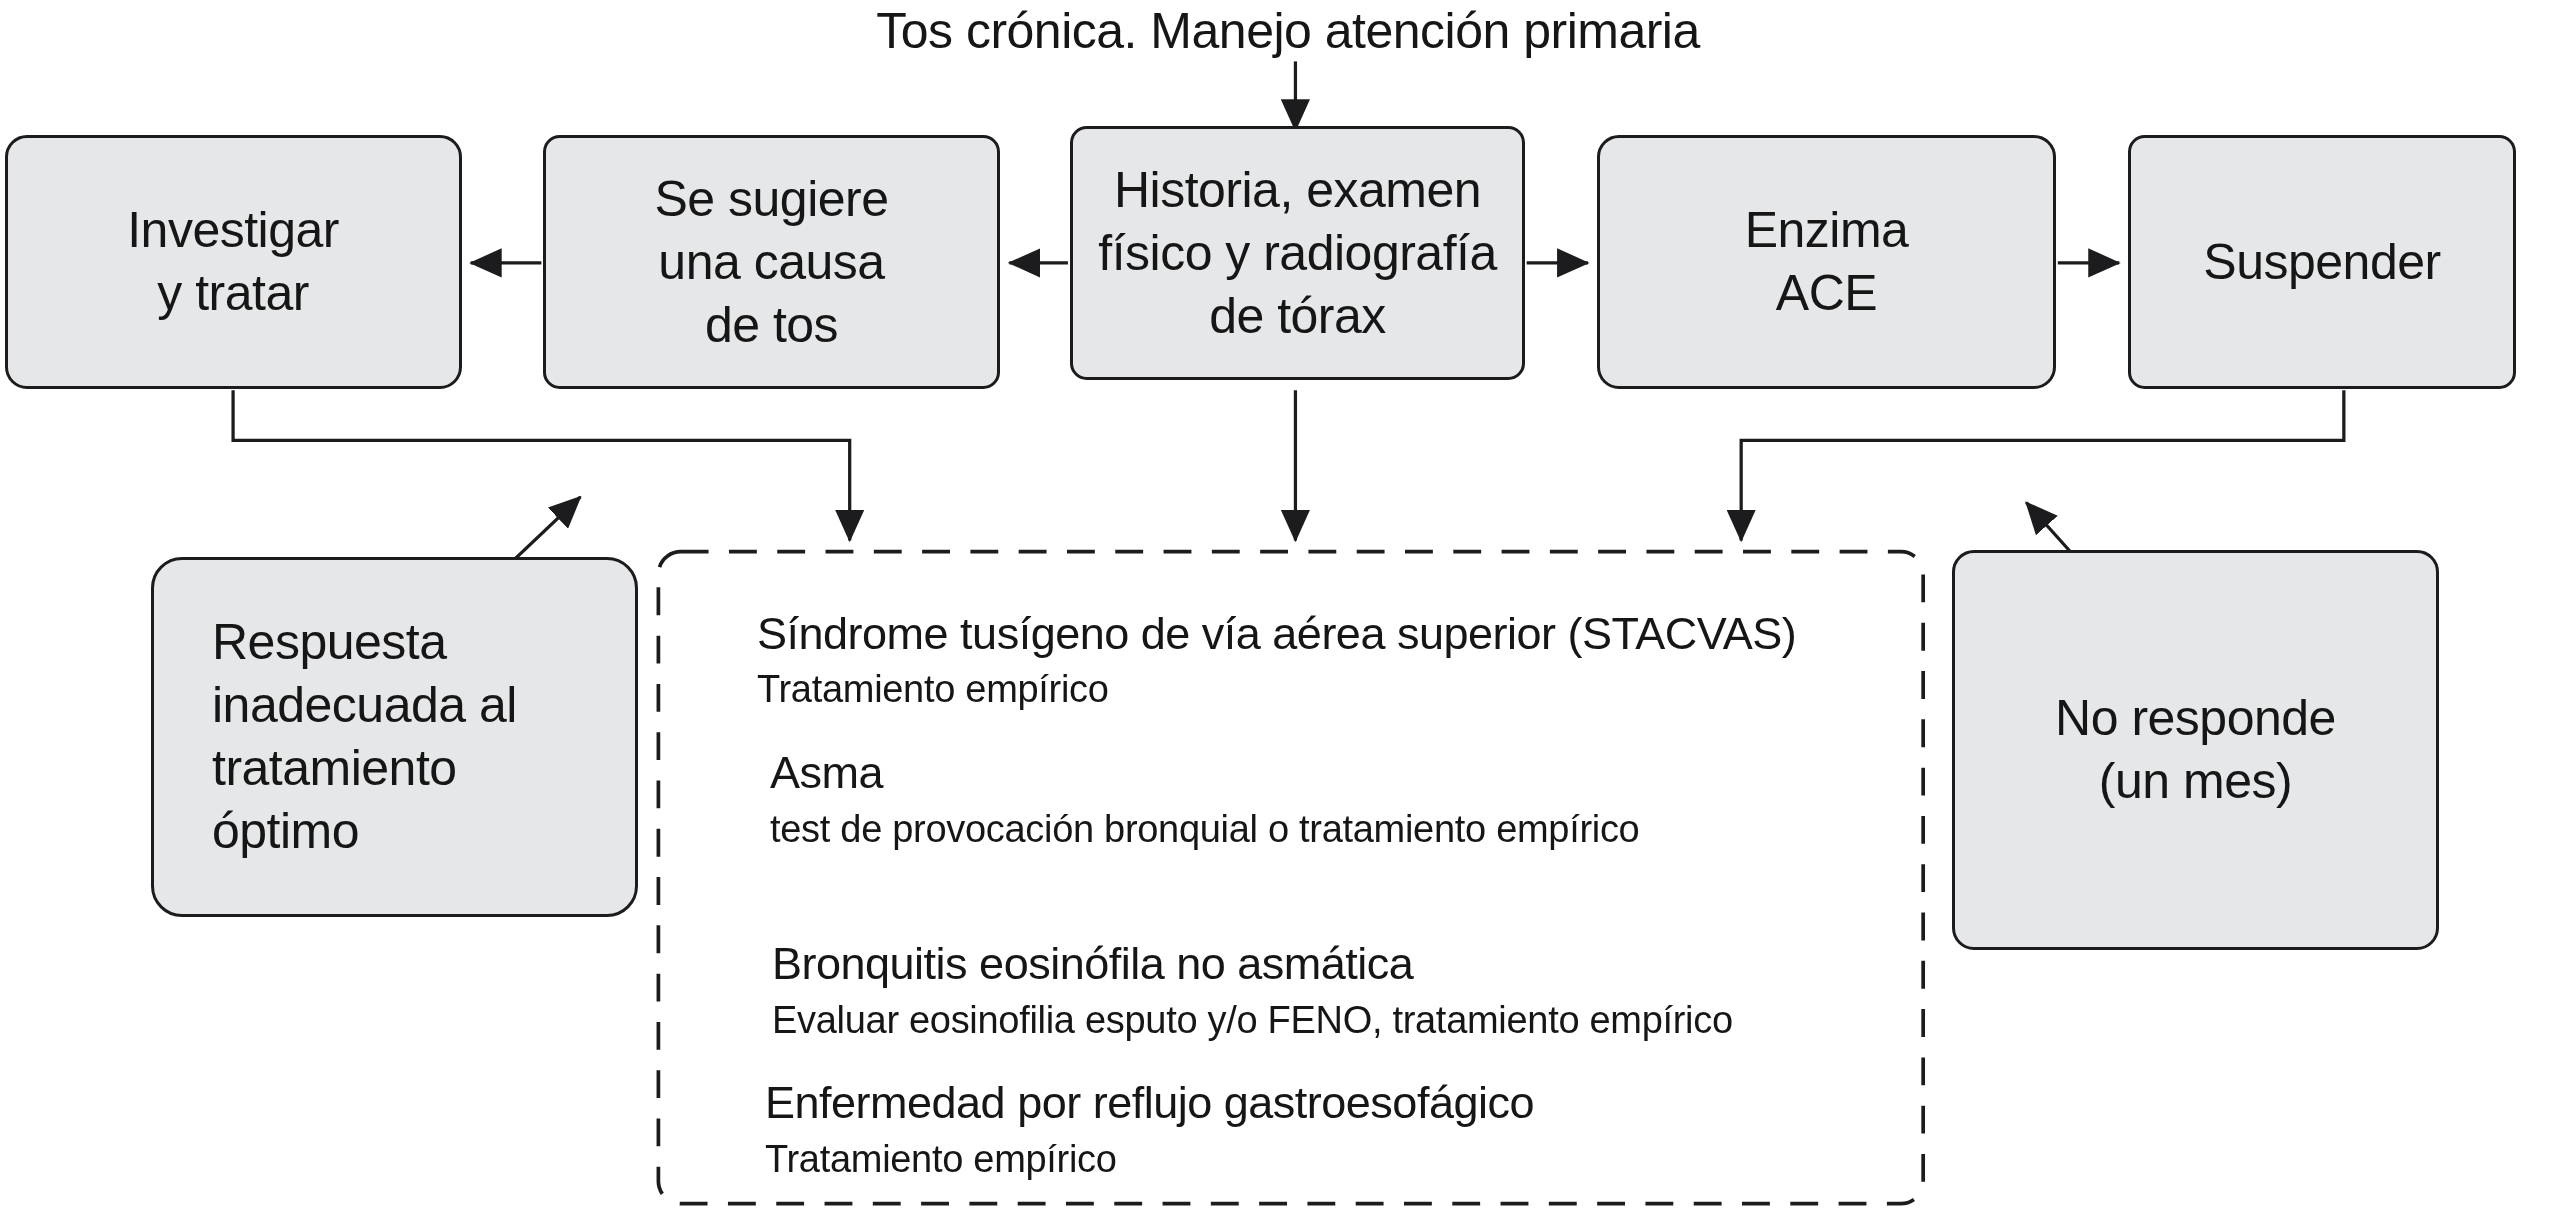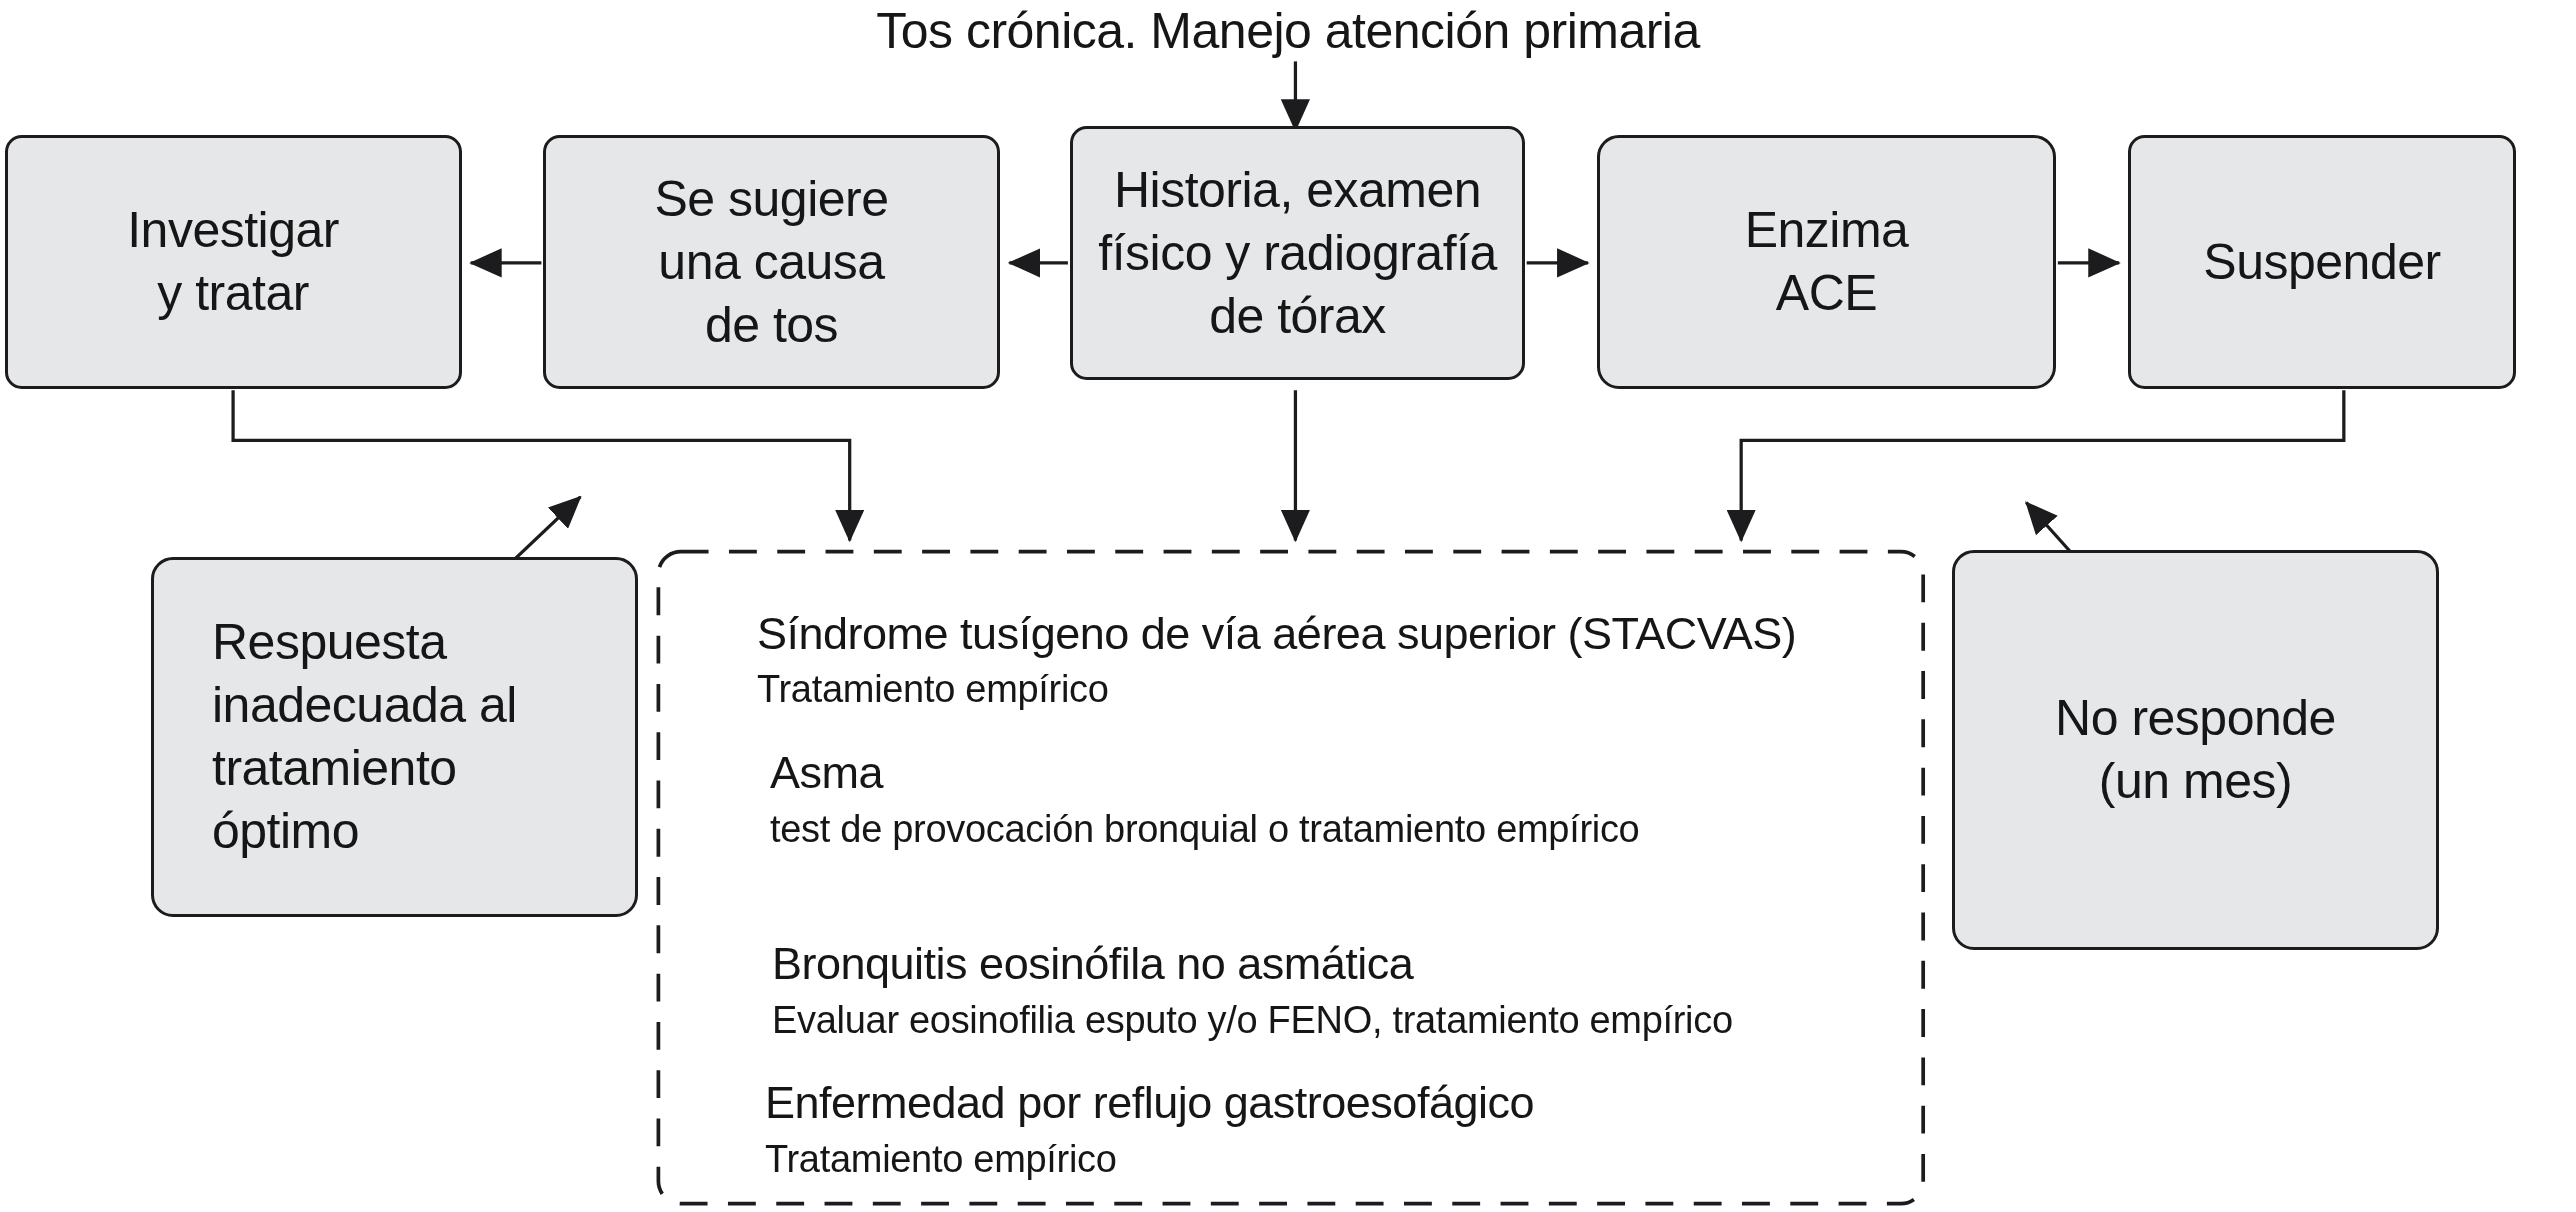--- a/index.html
+++ b/index.html
@@ -54,22 +54,23 @@
     font-size:50px;
     line-height:63px;
     letter-spacing:-0.5px;
     white-space:pre-line;
   }
   .node.rounded-lg{ border-radius:22px; }
   .node.left-text{
     justify-content:flex-start;
     text-align:left;
     padding-left:58px;
+    border-radius:31px;
   }
-  #node-investigar { left:4.6px;    top:135px; width:457px; height:254px; }
+  #node-investigar { left:4.6px;    top:135px; width:457px; height:254px;border-radius:22px; }
   #node-causa      { left:543px;  top:135px; width:457px; height:254px; }
   #node-historia   { left:1070px; top:126px; width:455px; height:254px; }
   #node-enzima     { left:1597px; top:135px; width:459px; height:254px;border-radius:22px; }
   #node-suspender  { left:2128px; top:135px; width:388px; height:254px; }
   #node-respuesta  { left:151px;  top:557px; width:487px; height:360px; }
   #node-noresponde { left:1952px; top:550px; width:487px; height:400px; }
 
   .panel{
     position:absolute;
     left:657px; top:550px;

